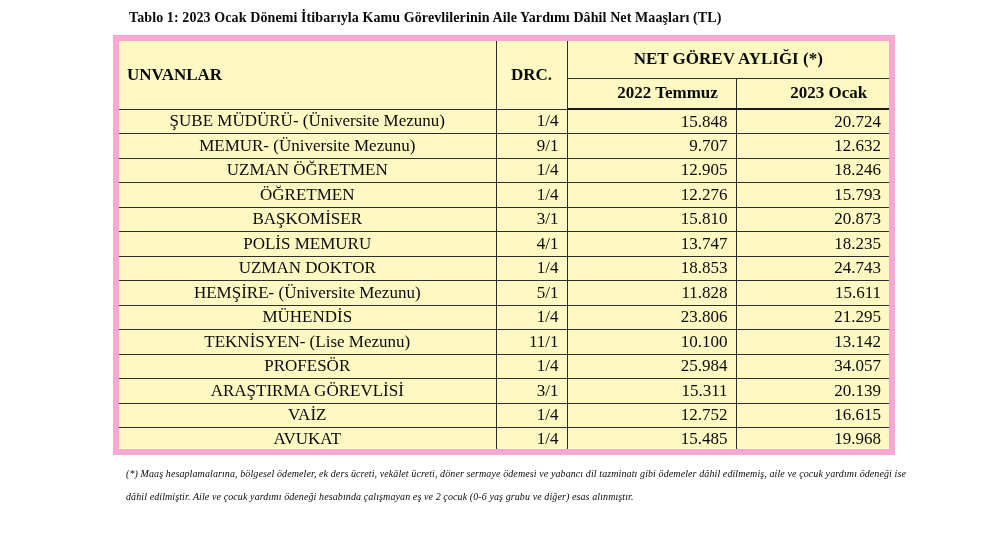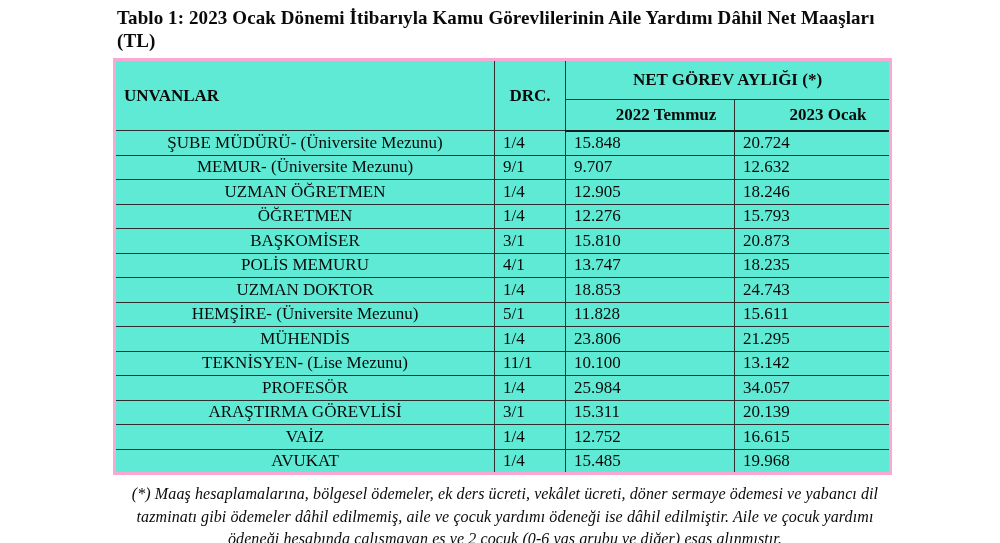--- a/index.html
+++ b/index.html
@@ -14,32 +14,32 @@
   }
   .page {
     position: relative;
     width: 1000px;
     height: 543px;
     box-sizing: border-box;
     padding: 6px 0 0 113px;
   }
   .doc-title {
     width: 782px;
-    margin: 0 0 6px 4px;
-    font-size: 19px;
+    margin: 0 0 6px 16px;
+    font-size: 14px;
     line-height: 23px;
     font-weight: bold;
     letter-spacing: 0.1px;
   }
   table.salary {
     border-collapse: collapse;
     table-layout: fixed;
     width: 776px;
-    background: #5eead4;
-    border: 3px solid #f9a8d4;
+    background: #fef9c3;
+    border: 6px solid #f9a8d4;
   }
   table.salary th, table.salary td {
     border: 1px solid #2e2e2e;
     padding: 0 8px;
     font-size: 17px;
     overflow: hidden;
     white-space: nowrap;
     box-sizing: border-box;
   }
   table.salary thead th {
@@ -50,29 +50,28 @@
   th.cell-unvan-h {
     text-align: left;
     vertical-align: middle;
   }
   th.cell-drc-h, th.cell-group-h, th.cell-sub-h {
     text-align: center;
     vertical-align: middle;
   }
   table.salary tbody td { height: 24.5px; }
   td.cell-unvan { text-align: center; }
-  td.cell-drc, td.cell-num { text-align: left; }
+  td.cell-drc, td.cell-num { text-align: right; }
   .footnote {
     width: 782px;
-    margin: 8px 0 0 1px;
+    margin: 8px 0 0 13px;
     font-style: italic;
-    font-size: 16px;
+    font-size: 10px;
     line-height: 22.5px;
     letter-spacing: 0.1px;
-    text-align: center;
   }
 </style>
 </head>
 <body>
 
 <div class="page">
 
   <h1 class="doc-title">Tablo 1: 2023 Ocak Dönemi İtibarıyla Kamu Görevlilerinin Aile Yardımı Dâhil Net Maaşları (TL)</h1>
 
   <table class="salary">

